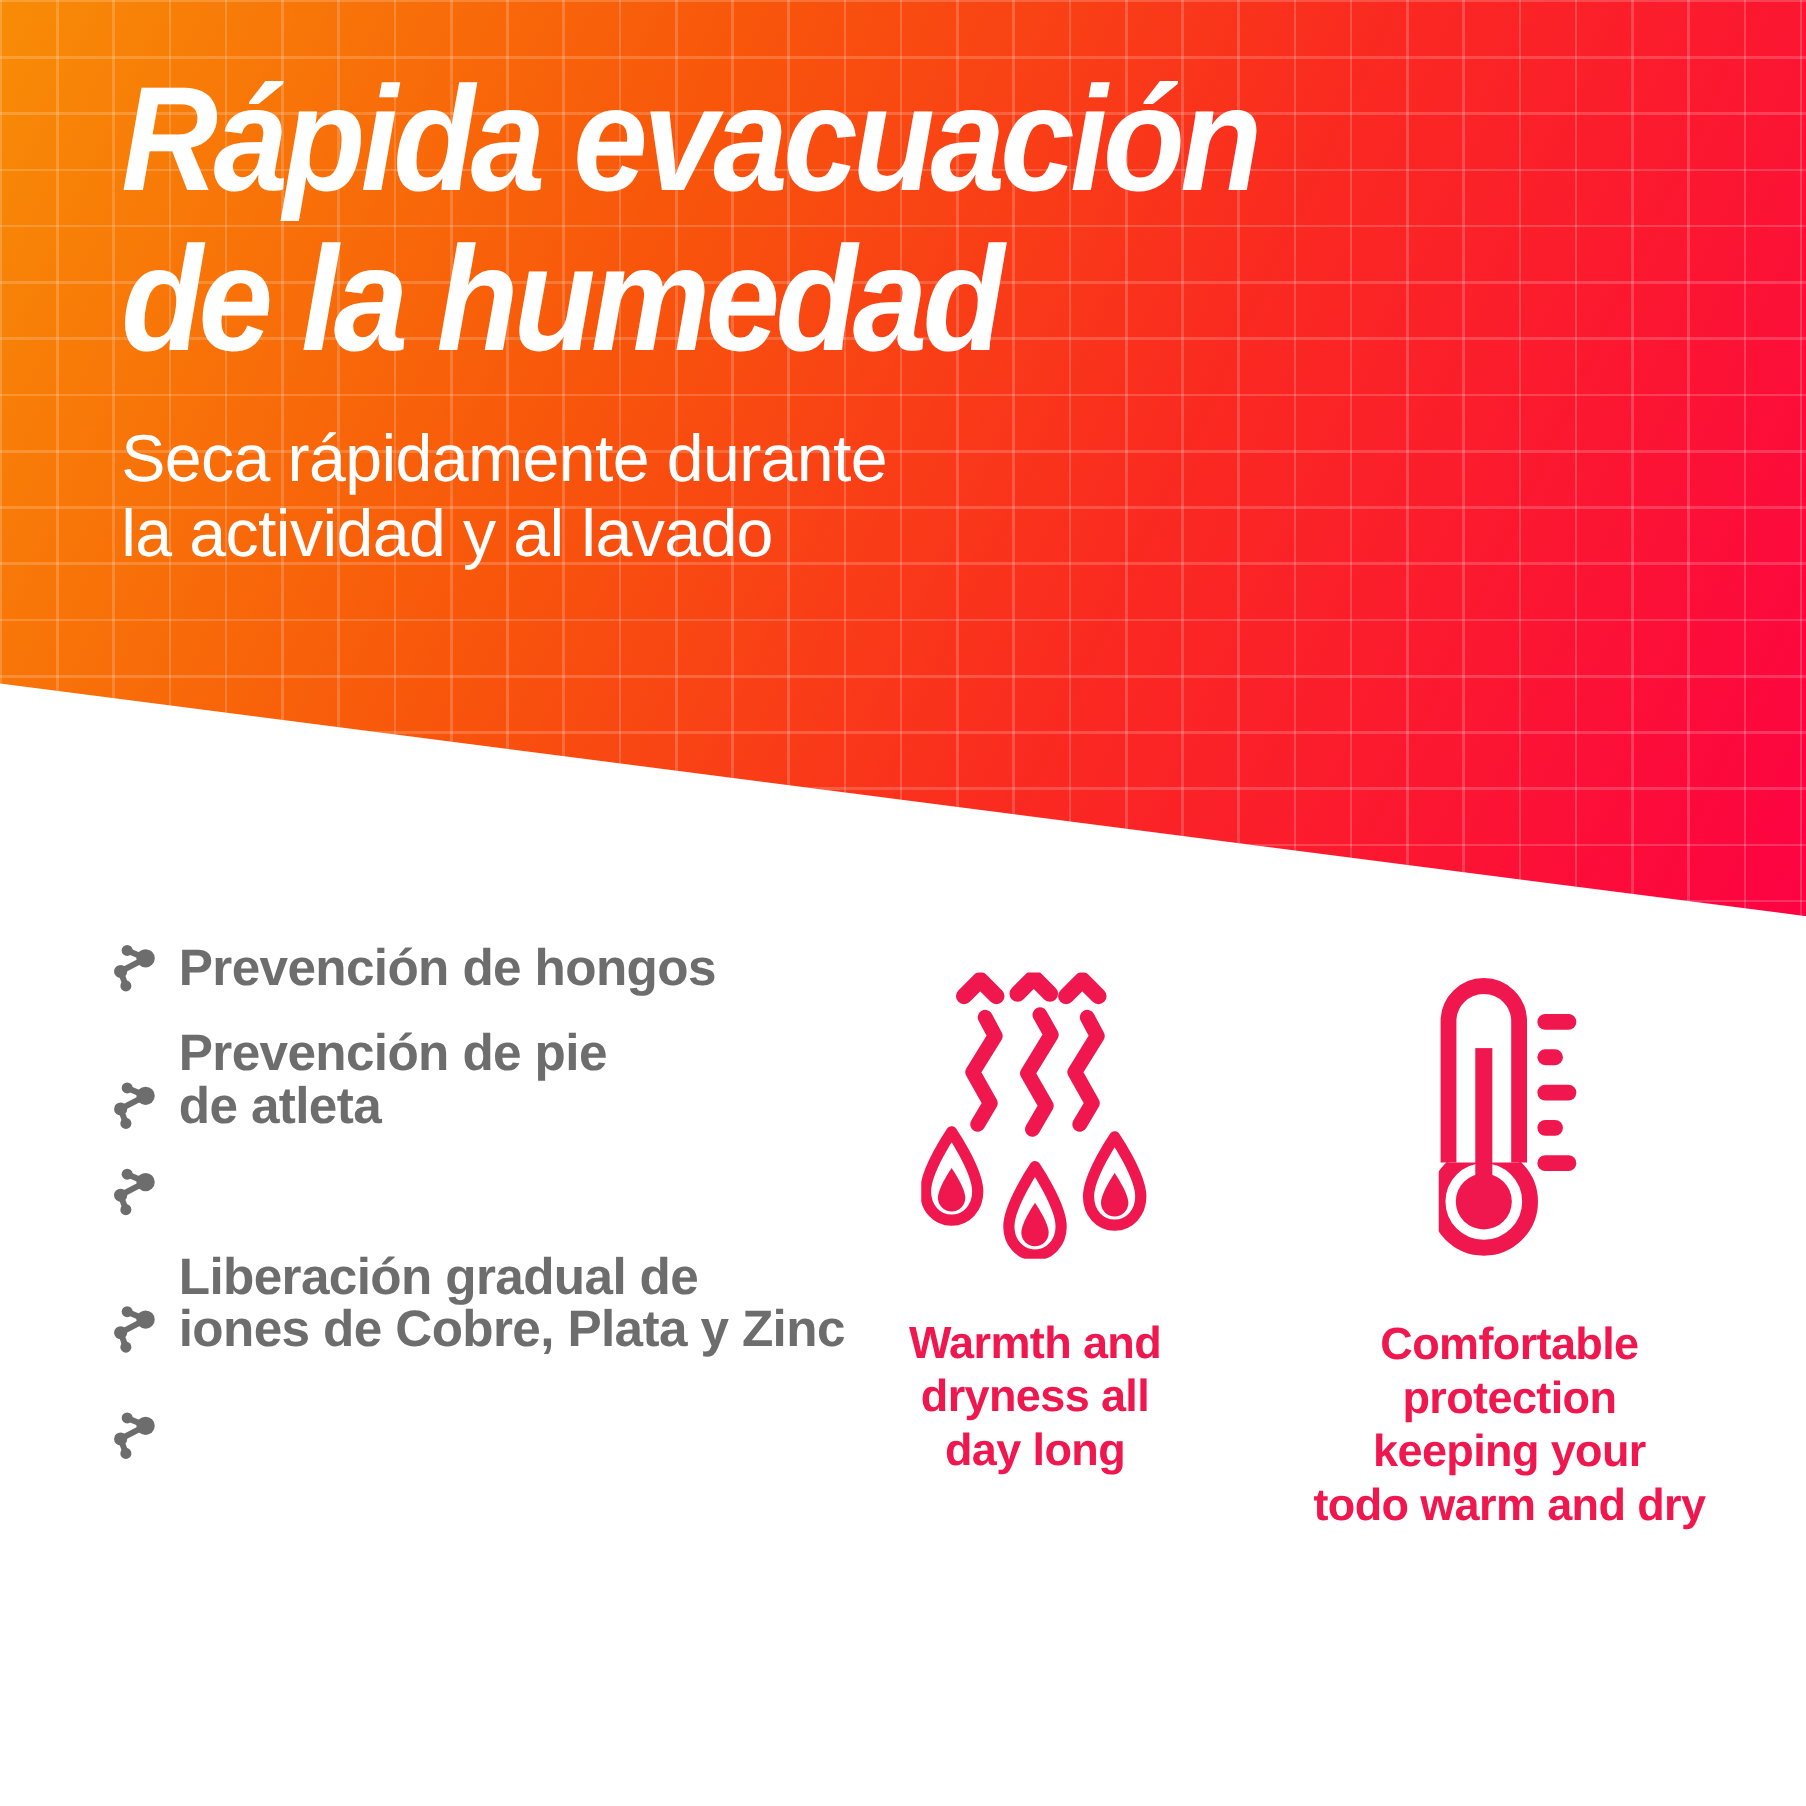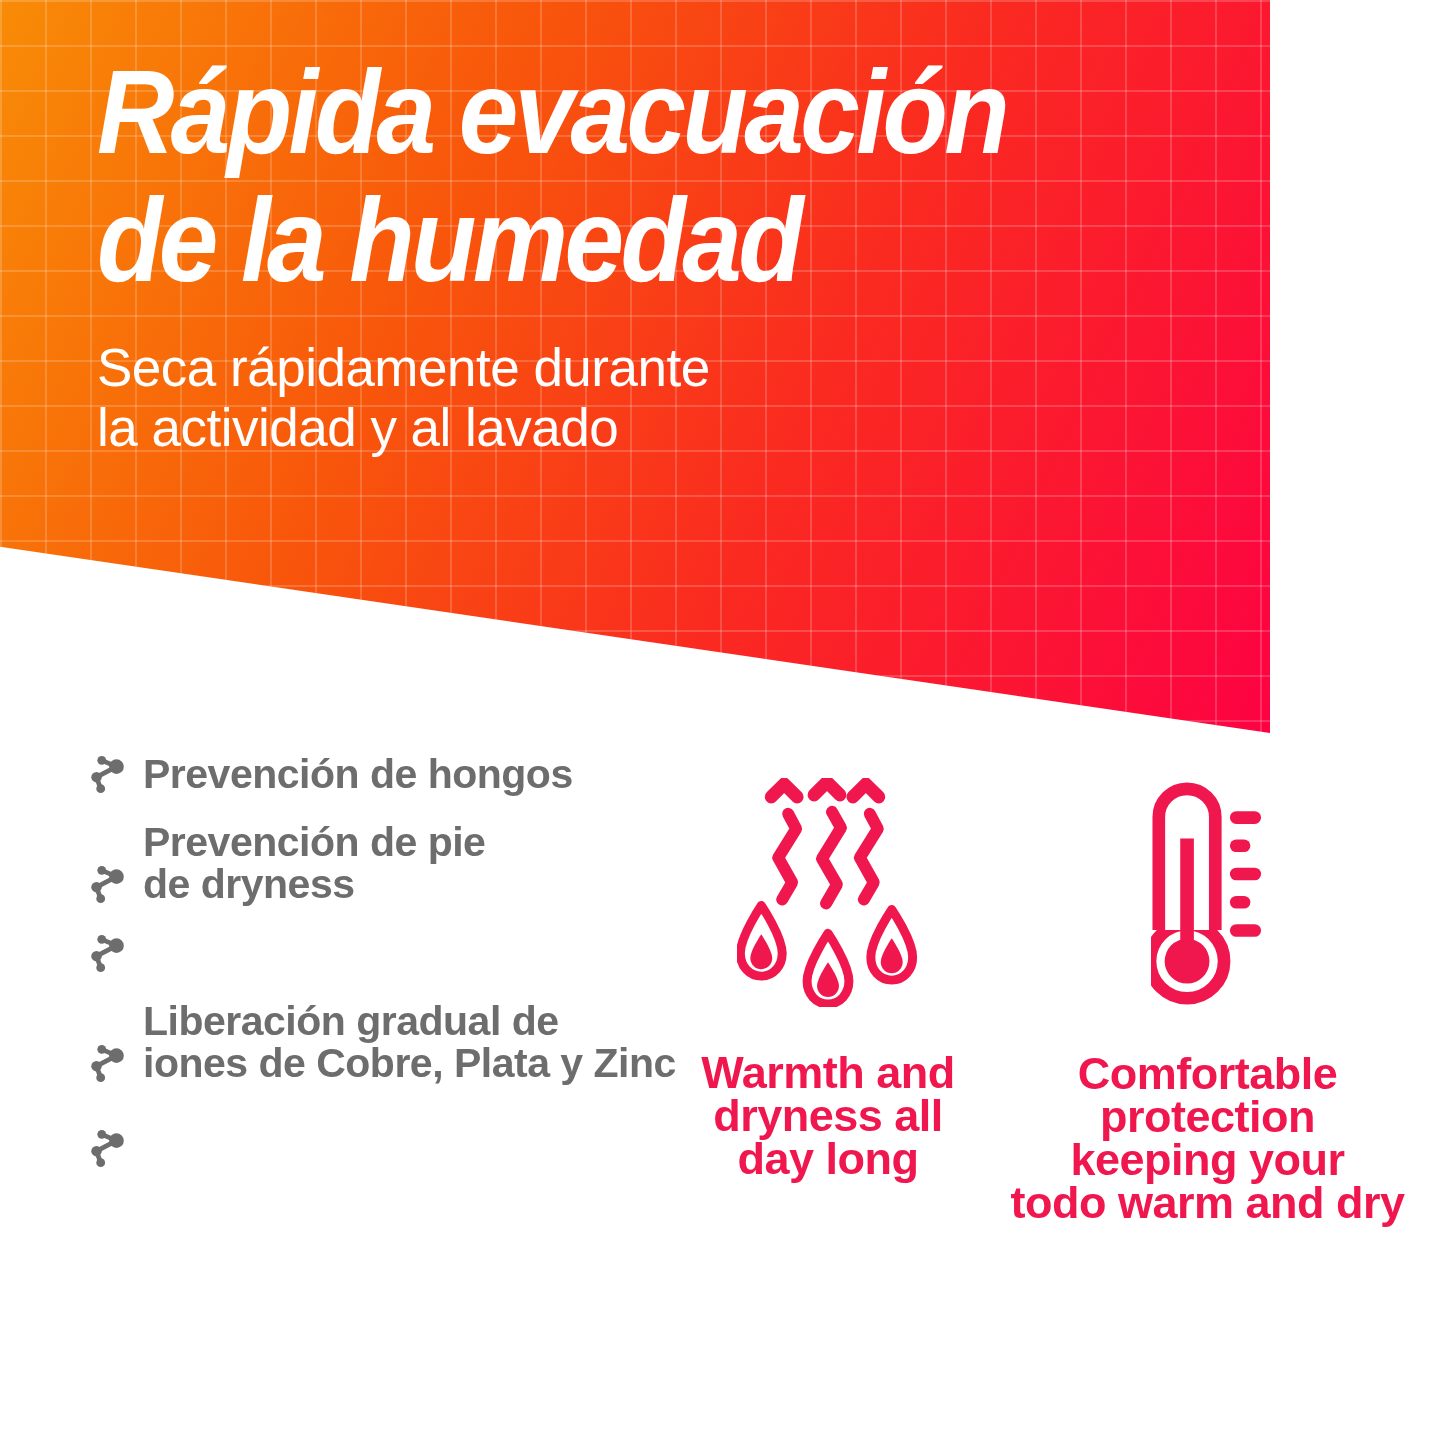--- a/index.html
+++ b/index.html
@@ -19,21 +19,21 @@
     height: 1445px;
     overflow: hidden;
     background: #ffffff;
     font-family: "Liberation Sans", sans-serif;
   }
 
   
   .banner {
     position: absolute;
     left: 0; top: 0;
-    width: 1270px;
+    width: 1445px;
     height: 733px;
     background: linear-gradient(115deg, var(--grad-1) 0%, var(--grad-2) 34%, var(--grad-3) 62%, var(--grad-4) 100%);
     clip-path: polygon(0 0, 100% 0, 100% 100%, 0 74.6%);
   }
   .banner-grid {
     position: absolute; inset: 0;
     background-image:
       repeating-linear-gradient(to right, var(--grid-line) 0 2px, transparent 2px 45px),
       repeating-linear-gradient(to bottom, var(--grid-line) 0 2px, transparent 2px 45px);
   }
@@ -85,21 +85,21 @@
   
   .highlight {
     position: absolute;
     text-align: center;
   }
   .highlight-1 { left: 663px; top: 778px; width: 330px; }
   .highlight-2 { left: 1010px; top: 782px; width: 395px; }
   .highlight-icon svg { display: inline-block; }
   .highlight-caption {
     color: var(--accent-pink);
-    font-size: 45px;
+    font-size: 36px;
     line-height: 43px;
     font-weight: bold;
     letter-spacing: -0.5px;
   }
   .highlight-1 .highlight-caption { margin-top: 40px; }
   .highlight-2 .highlight-caption { margin-top: 42px; }
 </style>
 </head>
 <body>
 
@@ -140,21 +140,21 @@
             <line x1="27" y1="13" x2="8" y2="23"></line>
             <line x1="8" y1="23" x2="12" y2="34"></line>
             <circle cx="13" cy="7" r="4.2" stroke-width="0"></circle>
             <circle cx="27" cy="13" r="7" stroke-width="0"></circle>
             <circle cx="8" cy="23" r="5" stroke-width="0"></circle>
             <circle cx="12" cy="34" r="4.2" stroke-width="0"></circle>
           </g>
         </svg>
       </span>
       <span class="feature-text pre">Prevención de pie
-de dryness</span>
+de atleta</span>
     </div>
 
     <div class="feature">
       <span class="feature-icon">
         <svg viewBox="0 0 36 40" xmlns="http://www.w3.org/2000/svg">
           <g stroke="#6d6d6d" stroke-width="4.5" fill="#6d6d6d">
             <line x1="13" y1="7" x2="27" y2="13"></line>
             <line x1="27" y1="13" x2="8" y2="23"></line>
             <line x1="8" y1="23" x2="12" y2="34"></line>
             <circle cx="13" cy="7" r="4.2" stroke-width="0"></circle>

